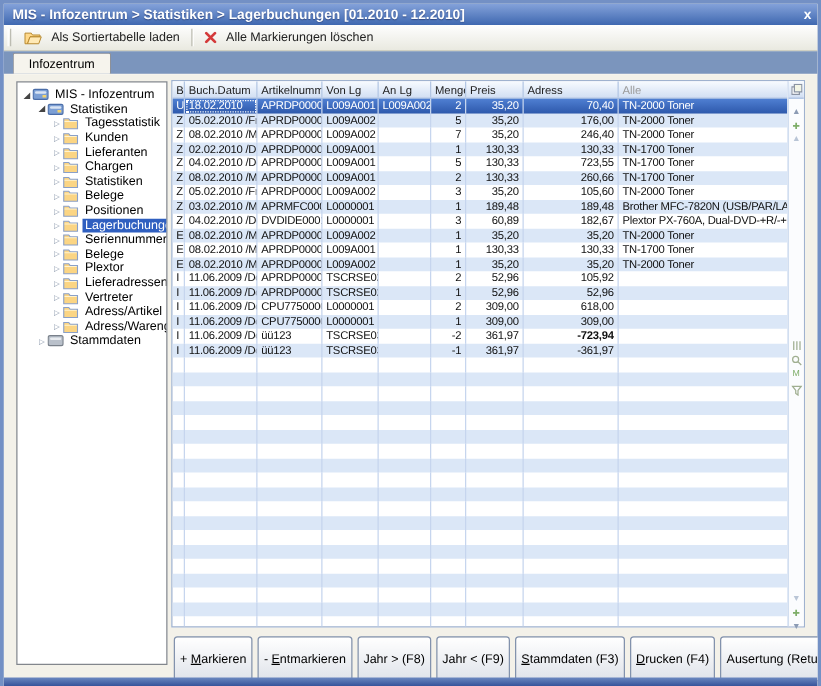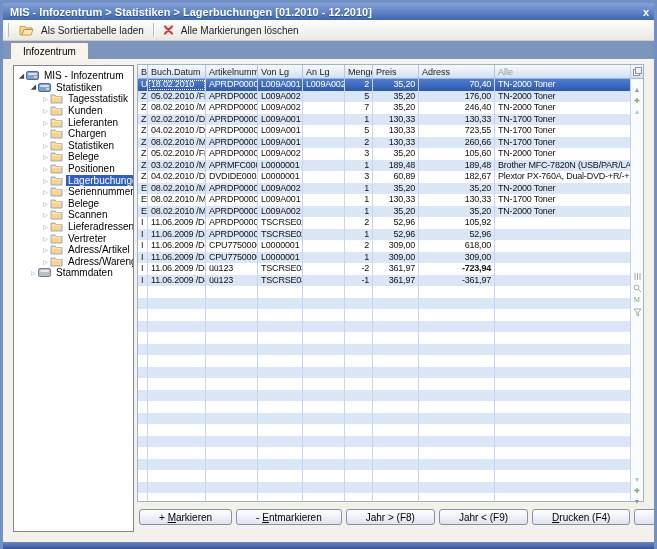--- a/index.html
+++ b/index.html
@@ -52,21 +52,21 @@
   .side-strip { position:absolute; top:0; right:0; bottom:0; width:13px; background:#fbfcfe;
                 border-left:1px solid #c3d3ec; }
   .strip-head { height:14px; background:linear-gradient(#f7fbff,#d2dff3); border-bottom:1px solid #9db6dd;
                 display:flex; align-items:center; justify-content:center; }
   .strip-ico { position:absolute; left:0; width:12px; text-align:center; font-size:7px; color:#8c9bb4; }
   .strip-ico.green { color:#7fae69; }
   .strip-ico.light { color:#b9c5d6; }
   .strip-ico svg { display:block; margin:0 auto; }
   
   .button-row { position:absolute; left:136px; top:506px; display:flex; gap:4px; }
-  .btn { height:16px; padding:0 19px; font-size:10px; color:#000; white-space:nowrap;
+  .btn { height:36px; padding:0 4px; font-size:10px; color:#000; white-space:nowrap;
          background:linear-gradient(#ffffff,#dfe3ea); border:1px solid #8292ad; border-radius:3px; }
 </style>
 </head>
 <body>
 
 <div class="window">
 
   <div class="titlebar">
     <span class="title">MIS - Infozentrum &gt; Statistiken &gt; Lagerbuchungen [01.2010 - 12.2010]</span>
     <span class="close">x</span>
@@ -222,21 +222,21 @@
         <span class="t-label">Belege</span>
       </div>
       <div class="tree-item" style="padding-left: 27px;">
         <span class="expander">▷</span>
         <span class="t-icon">
           <svg width="13" height="11" viewBox="0 0 13 11">
             <path d="M1 2h4l1.2 1.5H12v6.5H1z" fill="#fbd584" stroke="#8aa0c8" stroke-width="0.9"></path>
             <path d="M1.6 4.2h9.8" stroke="#fff3cf" stroke-width="0.9"></path>
           </svg>
         </span>
-        <span class="t-label">Scannen</span>
+        <span class="t-label">Plextor</span>
       </div>
       <div class="tree-item" style="padding-left: 27px;">
         <span class="expander">▷</span>
         <span class="t-icon">
           <svg width="13" height="11" viewBox="0 0 13 11">
             <path d="M1 2h4l1.2 1.5H12v6.5H1z" fill="#fbd584" stroke="#8aa0c8" stroke-width="0.9"></path>
             <path d="M1.6 4.2h9.8" stroke="#fff3cf" stroke-width="0.9"></path>
           </svg>
         </span>
         <span class="t-label">Lieferadressen</span>
@@ -737,18 +737,19 @@
         <span class="strip-ico green" style="top: 422px;">✚</span>
         <span class="strip-ico " style="top: 433px;">▼</span>
       </div>
   </div>
 
   <div class="button-row" id="buttons">
       <button class="btn">+ <u>M</u>arkieren</button>
       <button class="btn">- <u>E</u>ntmarkieren</button>
       <button class="btn">Jahr &gt; (F8)</button>
       <button class="btn">Jahr &lt; (F9)</button>
+      <button class="btn"><u>S</u>tammdaten (F3)</button>
       <button class="btn"><u>D</u>rucken (F4)</button>
       <button class="btn">Ausertung (Return)</button>
     </div>
 
   <div class="bottom-frame"></div>
 </div>
 
 </body></html>

